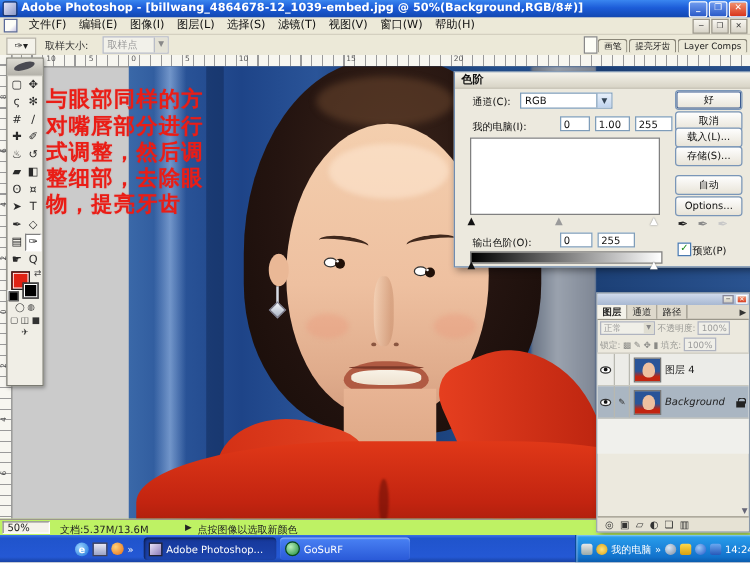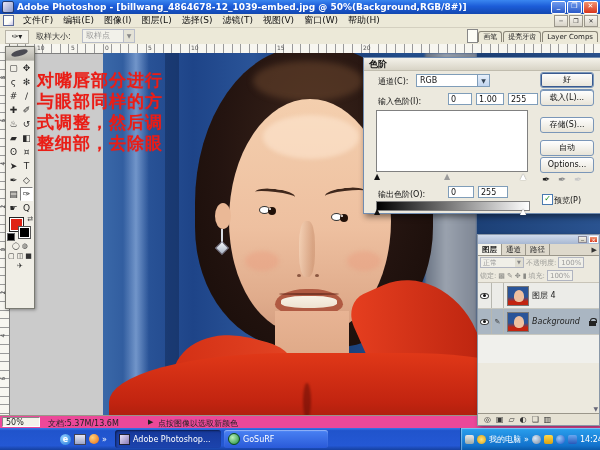--- a/index.html
+++ b/index.html
@@ -124,21 +124,21 @@
   .thumb{width:22px;height:20px;margin:0 3px;border:1px solid #777;background:linear-gradient(180deg,#2a5498 0 55%,#c22410 80% 100%);position:relative;}
   .thumb::after{content:"";position:absolute;left:6px;top:3px;width:10px;height:12px;background:#eec0a0;border-radius:50% 50% 40% 40%;}
   .layer-name{font-size:8px;white-space:nowrap;}
   .layer-name.italic{font-style:italic;}
   .lock-mini{margin-left:auto;margin-right:3px;position:relative;width:7px;height:8px;}
   .lock-mini::before{content:"";position:absolute;left:1px;top:0;width:5px;height:4px;border:1px solid #222;border-bottom:none;border-radius:3px 3px 0 0;}
   .lock-mini::after{content:"";position:absolute;left:0;top:3px;width:7px;height:5px;background:#222;}
   .lp-bottom{position:absolute;left:0;bottom:0;width:100%;height:12px;background:#e6e2d4;border-top:1px solid #9a968a;display:flex;align-items:center;gap:5px;padding:0 6px;font-size:8px;color:#333;}
   .lp-scroll{position:absolute;right:1px;bottom:13px;font-size:6px;color:#667;}
   
-  .statusbar{position:absolute;left:0;top:415px;width:600px;height:13px;background:#ec4899;border-top:1px solid #9a968a;font-size:8px;color:#222;}
+  .statusbar{position:absolute;left:0;top:415px;width:600px;height:13px;background:#bef264;border-top:1px solid #9a968a;font-size:8px;color:#222;}
   .zoom-box{position:absolute;left:2px;top:1px;width:38px;height:10px;border:1px solid;border-color:#888 #fff #fff #888;background:#f4f2ea;line-height:10px;padding-left:3px;box-sizing:border-box;}
   .doc-size{position:absolute;left:48px;top:2px;}
   .hint-arrow{position:absolute;left:148px;top:2px;font-size:7px;}
   .hint-text{position:absolute;left:158px;top:2px;}
   
   .taskbar{position:absolute;left:0;top:428px;width:600px;height:22px;background:linear-gradient(180deg,#3a74e8 0%,#2054cc 12%,#2458d4 80%,#1640a0 100%);}
   .startbtn{position:absolute;left:0;top:0;width:57px;height:22px;background:linear-gradient(180deg,#5cbb54,#2e8a28 75%,#1e6a1a);border-radius:0 10px 10px 0;color:#fff;font-weight:bold;font-style:italic;font-size:10px;line-height:22px;padding-left:20px;box-sizing:border-box;box-shadow:inset 0 1px 1px rgba(255,255,255,.5);}
   .startflag{position:absolute;left:4px;top:5px;width:11px;height:11px;display:grid;grid-template-columns:5px 5px;grid-auto-rows:5px;gap:1px;transform:skewY(-6deg);}
   .startflag i{border-radius:1px;}
   .quicklaunch{position:absolute;left:60px;top:2px;display:flex;align-items:center;gap:3px;height:18px;color:#fff;}
@@ -254,24 +254,25 @@
     <div class="teeth"></div>
     <div class="lip-line"></div>
     <div class="neck"></div>
     <div class="collar-l"></div>
     <div class="collar-r"></div>
     <div class="garment"></div>
     <div class="garment-fold"></div>
   </div>
 
   <div class="annotation">
+    <div>与眼部同样的方</div>
     <div>对嘴唇部分进行</div>
-    <div>与眼部同样的方</div>
     <div>式调整，然后调</div>
     <div>整细部，去除眼</div>
+    <div>物，提亮牙齿</div>
   </div>
 
   <div class="toolbox">
     <div class="tb-logo">
         <div class="tb-feather"></div>
       </div>
     <div class="tb-grid">
         <span class="tb-cell">▢</span>
         <span class="tb-cell">✥</span>
         <span class="tb-cell">ς</span>
@@ -316,21 +317,21 @@
   </div>
 
   <div class="levels">
     <div class="lv-title">色阶</div>
     <div class="lv-close">✕</div>
     <span style="left:14px;top:18px">通道(C):</span>
     <span class="lv-select">
       <span style="position:static">RGB</span>
       <span class="dd">▼</span>
     </span>
-    <span style="left:14px;top:38px">输入色阶(I):</span>
+    <span style="left:14px;top:38px">我的电脑(I):</span>
     <span class="lv-input" style="left:84px;top:35px;width:24px">0</span>
     <span class="lv-input" style="left:112px;top:35px;width:28px">1.00</span>
     <span class="lv-input" style="left:144px;top:35px;width:30px">255</span>
     <div class="lv-hist">
         <div class="hbar" style="height: 1%;"></div>
         <div class="hbar" style="height: 1%;"></div>
         <div class="hbar" style="height: 2%;"></div>
         <div class="hbar" style="height: 2%;"></div>
         <div class="hbar" style="height: 2%;"></div>
         <div class="hbar" style="height: 3%;"></div>
@@ -393,21 +394,21 @@
     <span class="tri" style="left:80px;top:115px;color:#9a9a9a">▲</span>
     <span class="tri" style="left:156px;top:115px;color:#fff;text-shadow:0 0 1px #555">▲</span>
     <span style="left:14px;top:131px">输出色阶(O):</span>
     <span class="lv-input" style="left:84px;top:128px;width:26px">0</span>
     <span class="lv-input" style="left:114px;top:128px;width:30px">255</span>
     <div class="lv-grad"></div>
     <span class="tri" style="left:10px;top:150px;color:#111">▲</span>
     <span class="tri" style="left:156px;top:150px;color:#fff;text-shadow:0 0 1px #555">▲</span>
     <span class="lv-btn default" style="top:14px">好</span>
     <span class="lv-btn" style="top:31px">取消</span>
-    <span class="lv-btn" style="top:32px">载入(L)...</span>
+    <span class="lv-btn" style="top:44px">载入(L)...</span>
     <span class="lv-btn" style="top:59px">存储(S)...</span>
     <span class="lv-btn" style="top:82px">自动</span>
     <span class="lv-btn" style="top:99px">Options...</span>
     <span class="dropper" style="left:178px;top:116px">✒</span>
     <span class="dropper" style="left:194px;top:116px;color:#8a8a8a">✒</span>
     <span class="dropper" style="left:210px;top:116px;color:#c8c8c8">✒</span>
     <span class="lv-check">✓</span>
     <span style="left:190px;top:137px">预览(P)</span>
   </div>
 

